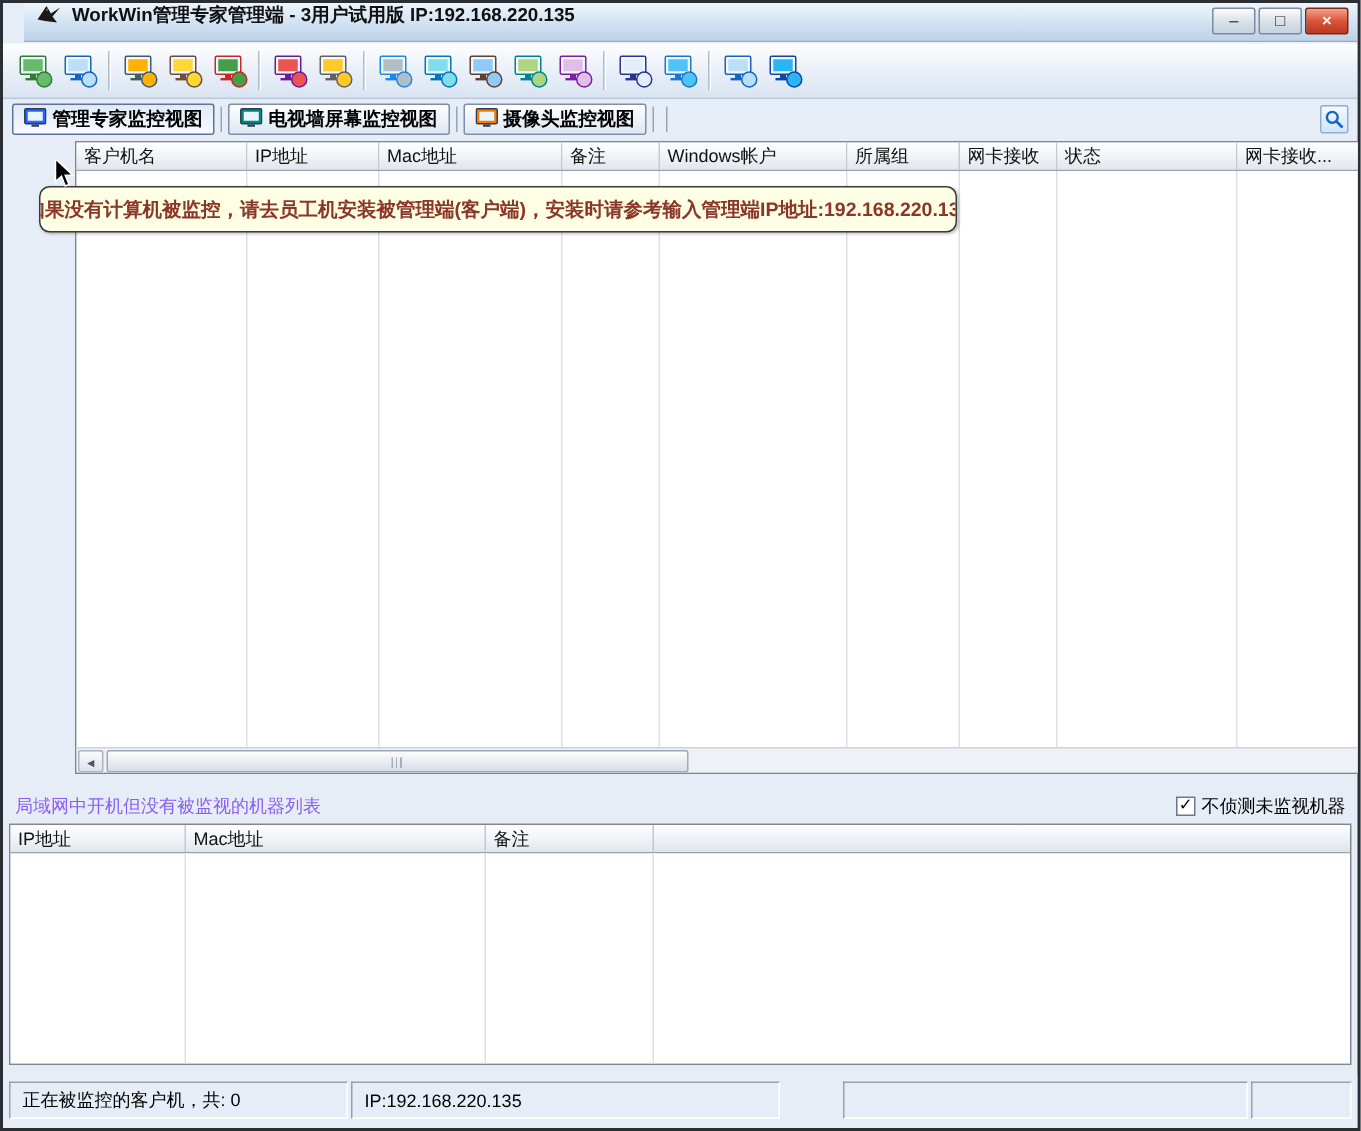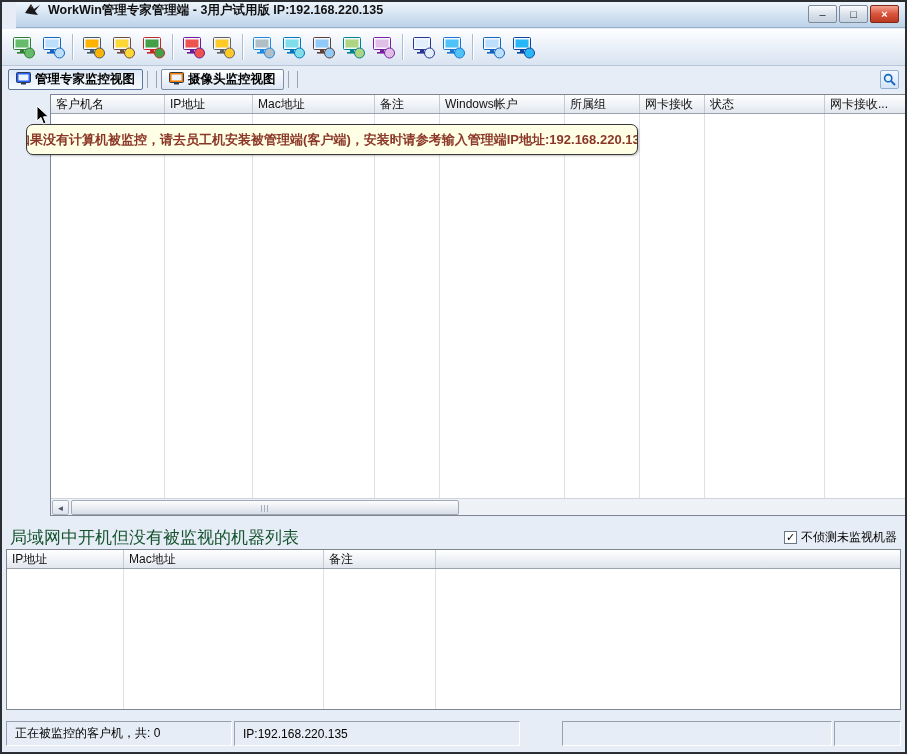--- a/index.html
+++ b/index.html
@@ -71,21 +71,21 @@
   .tooltip { position:absolute; top:122px; left:24px; width:612px; height:31px;
              background:#ffffe6; border:1px solid #3a3a3a; border-radius:7px;
              display:flex; align-items:center; justify-content:center;
              font-size:13px; font-weight:bold; color:#8b3626; z-index:5;
              box-shadow:1px 1px 2px rgba(0,0,0,.25); white-space:nowrap; overflow:hidden; }
   .cursor { position:absolute; top:104px; left:34px; z-index:6; }
 
   
   .panel-label-row { position:absolute; top:527px; left:8px; right:8px; height:17px;
                      display:flex; align-items:center; }
-  .panel-title { font-size:17px; color:#14532d; }
+  .panel-title { font-size:12px; color:#8b5cf6; }
   .chk { position:absolute; right:0; top:0; display:flex; align-items:center; gap:4px; cursor:default; }
   .chk-box { width:13px; height:13px; background:#fff; border:1px solid #6b7687;
              font-size:11px; line-height:11px; text-align:center; color:#000; font-weight:bold; }
 
   
   .status-bar { position:absolute; left:0; right:0; bottom:0; height:36px; background:#e7edf6; }
   .sb-panel { position:absolute; top:5px; height:25px; border:1px solid;
               border-color:#97a1ad #ffffff #ffffff #97a1ad; display:flex; align-items:center;
               padding-left:8px; font-size:12px; color:#000; background:#e7edf6; white-space:nowrap; overflow:hidden; }
   .sb-p1 { left:4px;   width:226px;align-items:center; }
@@ -274,20 +274,28 @@
   <div class="tabbar" id="tabbar">
       <div class="tab active">
         <span><svg width="15" height="13" viewBox="0 0 15 13">
             <rect x="0.5" y="0.5" width="14" height="10" rx="1" fill="#2962ff" stroke="#2c3e50"></rect>
             <rect x="2.5" y="2.5" width="10" height="6" fill="#eaf4ff"></rect>
             <rect x="5" y="11" width="5" height="1.5" fill="#2c3e50"></rect>
           </svg></span>
         <span>管理专家监控视图</span>
       </div>
       <span class="tab-sep"></span>
+      <div class="tab">
+        <span><svg width="15" height="13" viewBox="0 0 15 13">
+            <rect x="0.5" y="0.5" width="14" height="10" rx="1" fill="#00897b" stroke="#2c3e50"></rect>
+            <rect x="2.5" y="2.5" width="10" height="6" fill="#eaf4ff"></rect>
+            <rect x="5" y="11" width="5" height="1.5" fill="#2c3e50"></rect>
+          </svg></span>
+        <span>电视墙屏幕监控视图</span>
+      </div>
       <span class="tab-sep"></span>
       <div class="tab">
         <span><svg width="15" height="13" viewBox="0 0 15 13">
             <rect x="0.5" y="0.5" width="14" height="10" rx="1" fill="#f57c00" stroke="#2c3e50"></rect>
             <rect x="2.5" y="2.5" width="10" height="6" fill="#eaf4ff"></rect>
             <rect x="5" y="11" width="5" height="1.5" fill="#2c3e50"></rect>
           </svg></span>
         <span>摄像头监控视图</span>
       </div>
       <span class="tab-sep"></span>

